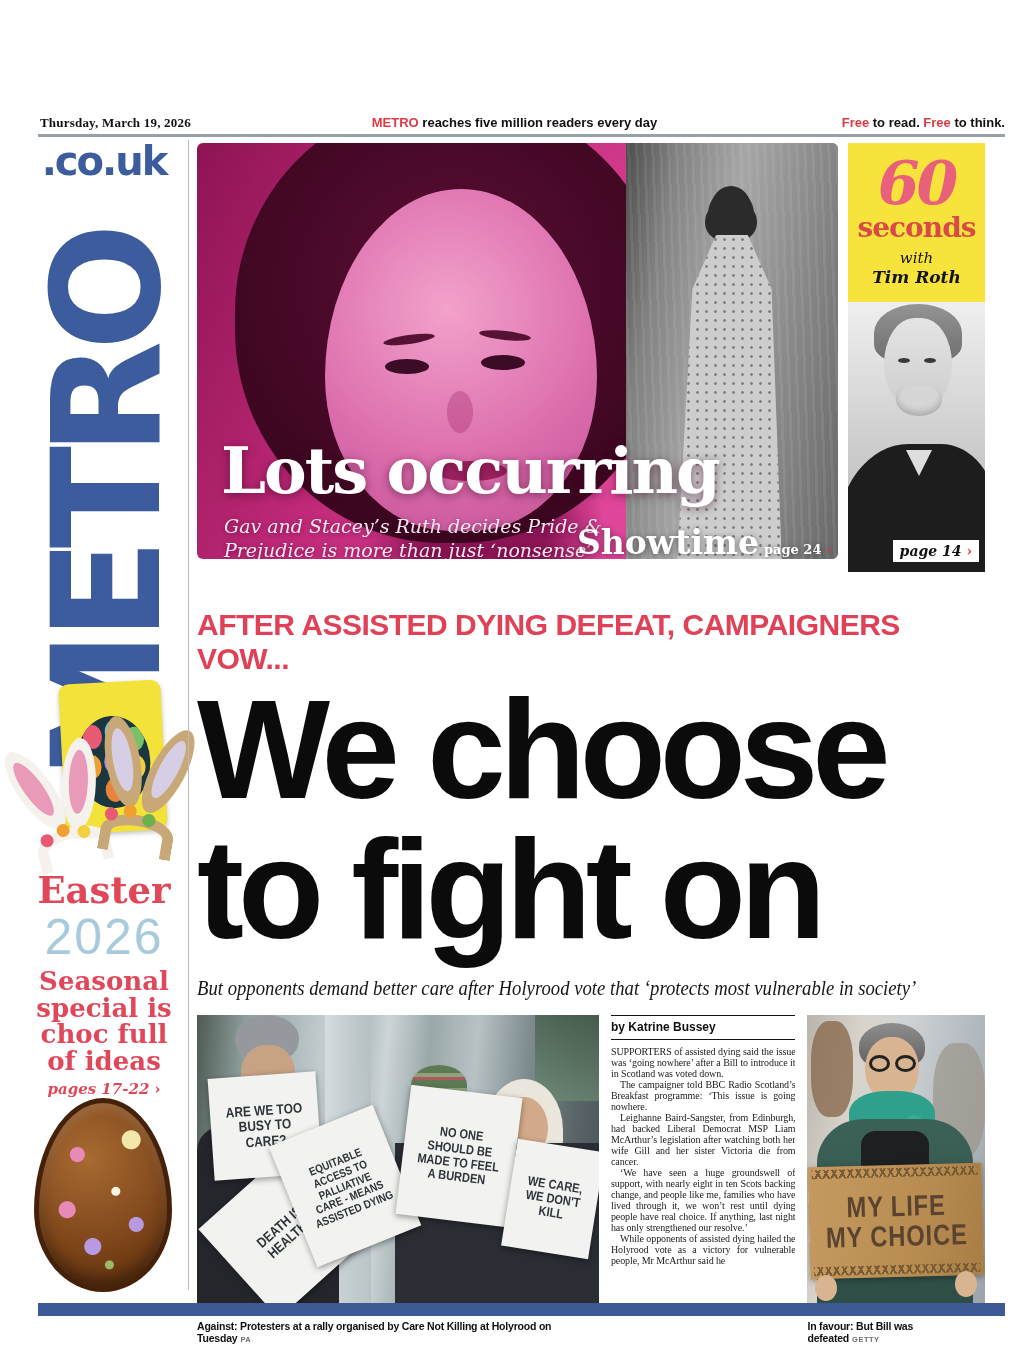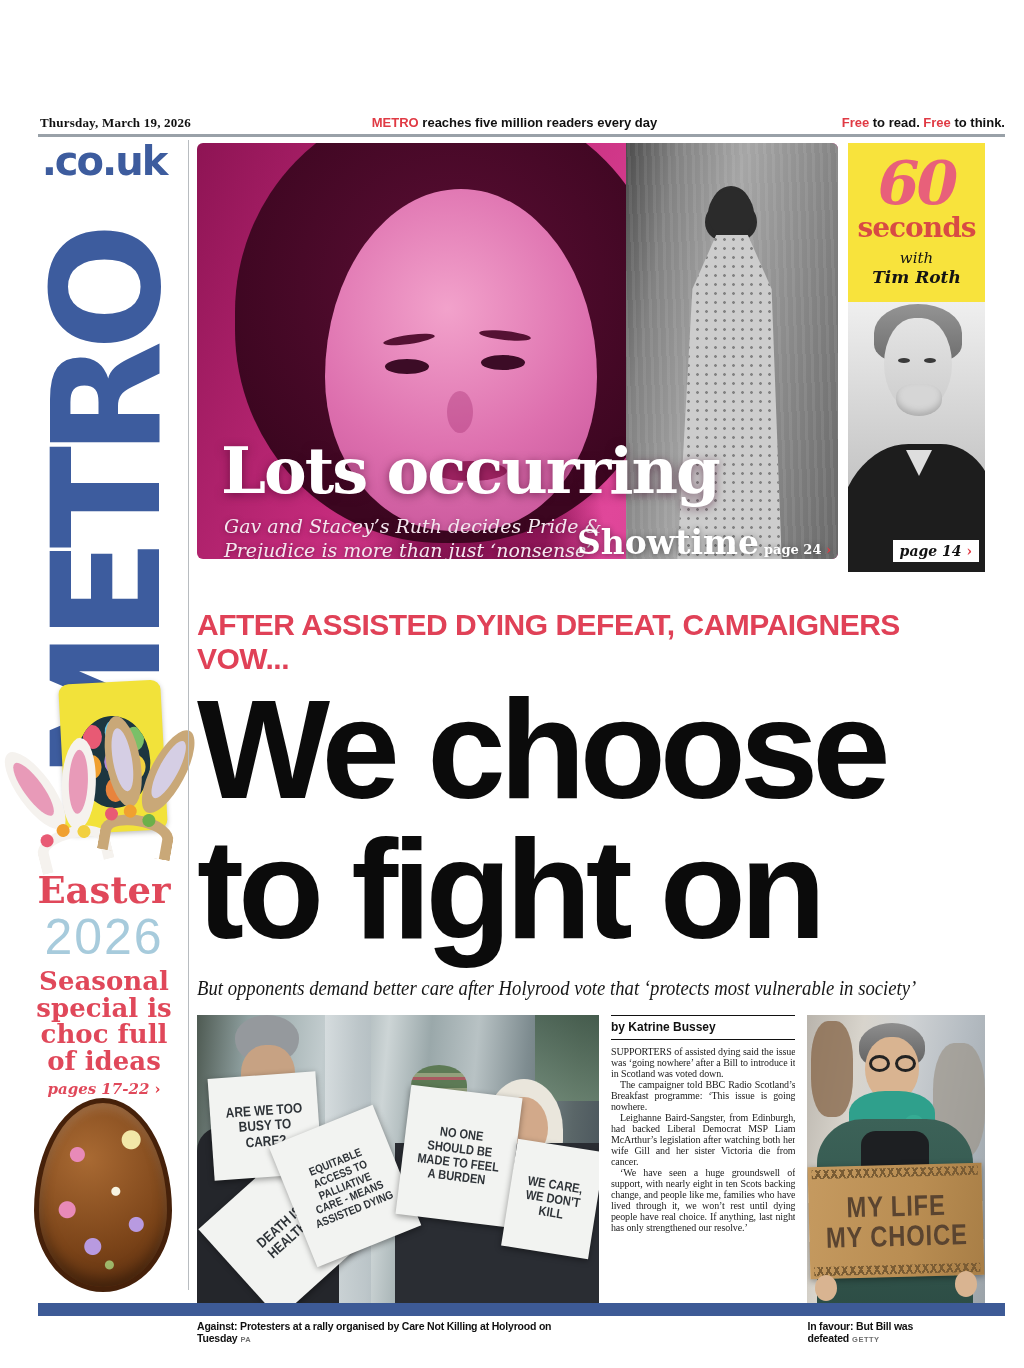--- a/index.html
+++ b/index.html
@@ -386,20 +386,21 @@
         <figcaption class="caption"><span>Against:</span><span> Protesters at a rally organised by Care Not Killing at Holyrood on Tuesday</span><span class="credit">PA</span></figcaption>
       </figure>
 
       <div class="col-text">
         <div class="byline">by Katrine Bussey</div>
         <div class="article-wrap">
           <p>SUPPORTERS of assisted dying said the issue was ‘going nowhere’ after a Bill to introduce it in Scotland was voted down.</p>
           <p>The campaigner told BBC Radio Scotland’s Breakfast programme: ‘This issue is going nowhere.</p>
           <p>Leighanne Baird-Sangster, from Edinburgh, had backed Liberal Democrat MSP Liam McArthur’s legislation after watching both her wife Gill and her sister Victoria die from cancer.</p>
           <p>‘We have seen a huge groundswell of support, with nearly eight in ten Scots backing change, and people like me, families who have lived through it, we won’t rest until dying people have real choice. If anything, last night has only strengthened our resolve.’</p>
+          <p>While opponents of assisted dying hailed the Holyrood vote as a victory for vulnerable people, Mr McArthur said he</p>
         </div>
         <div class="continued"><span>continued on </span><b>page 6</b> <span class="chev">›</span></div>
       </div>
 
       <figure class="photo-right">
         <div class="photo pr-img">
           <div class="rp-fig1"></div>
           <div class="rp-fig2"></div>
           <div class="rp-hair"></div>
           <div class="rp-face"></div>

